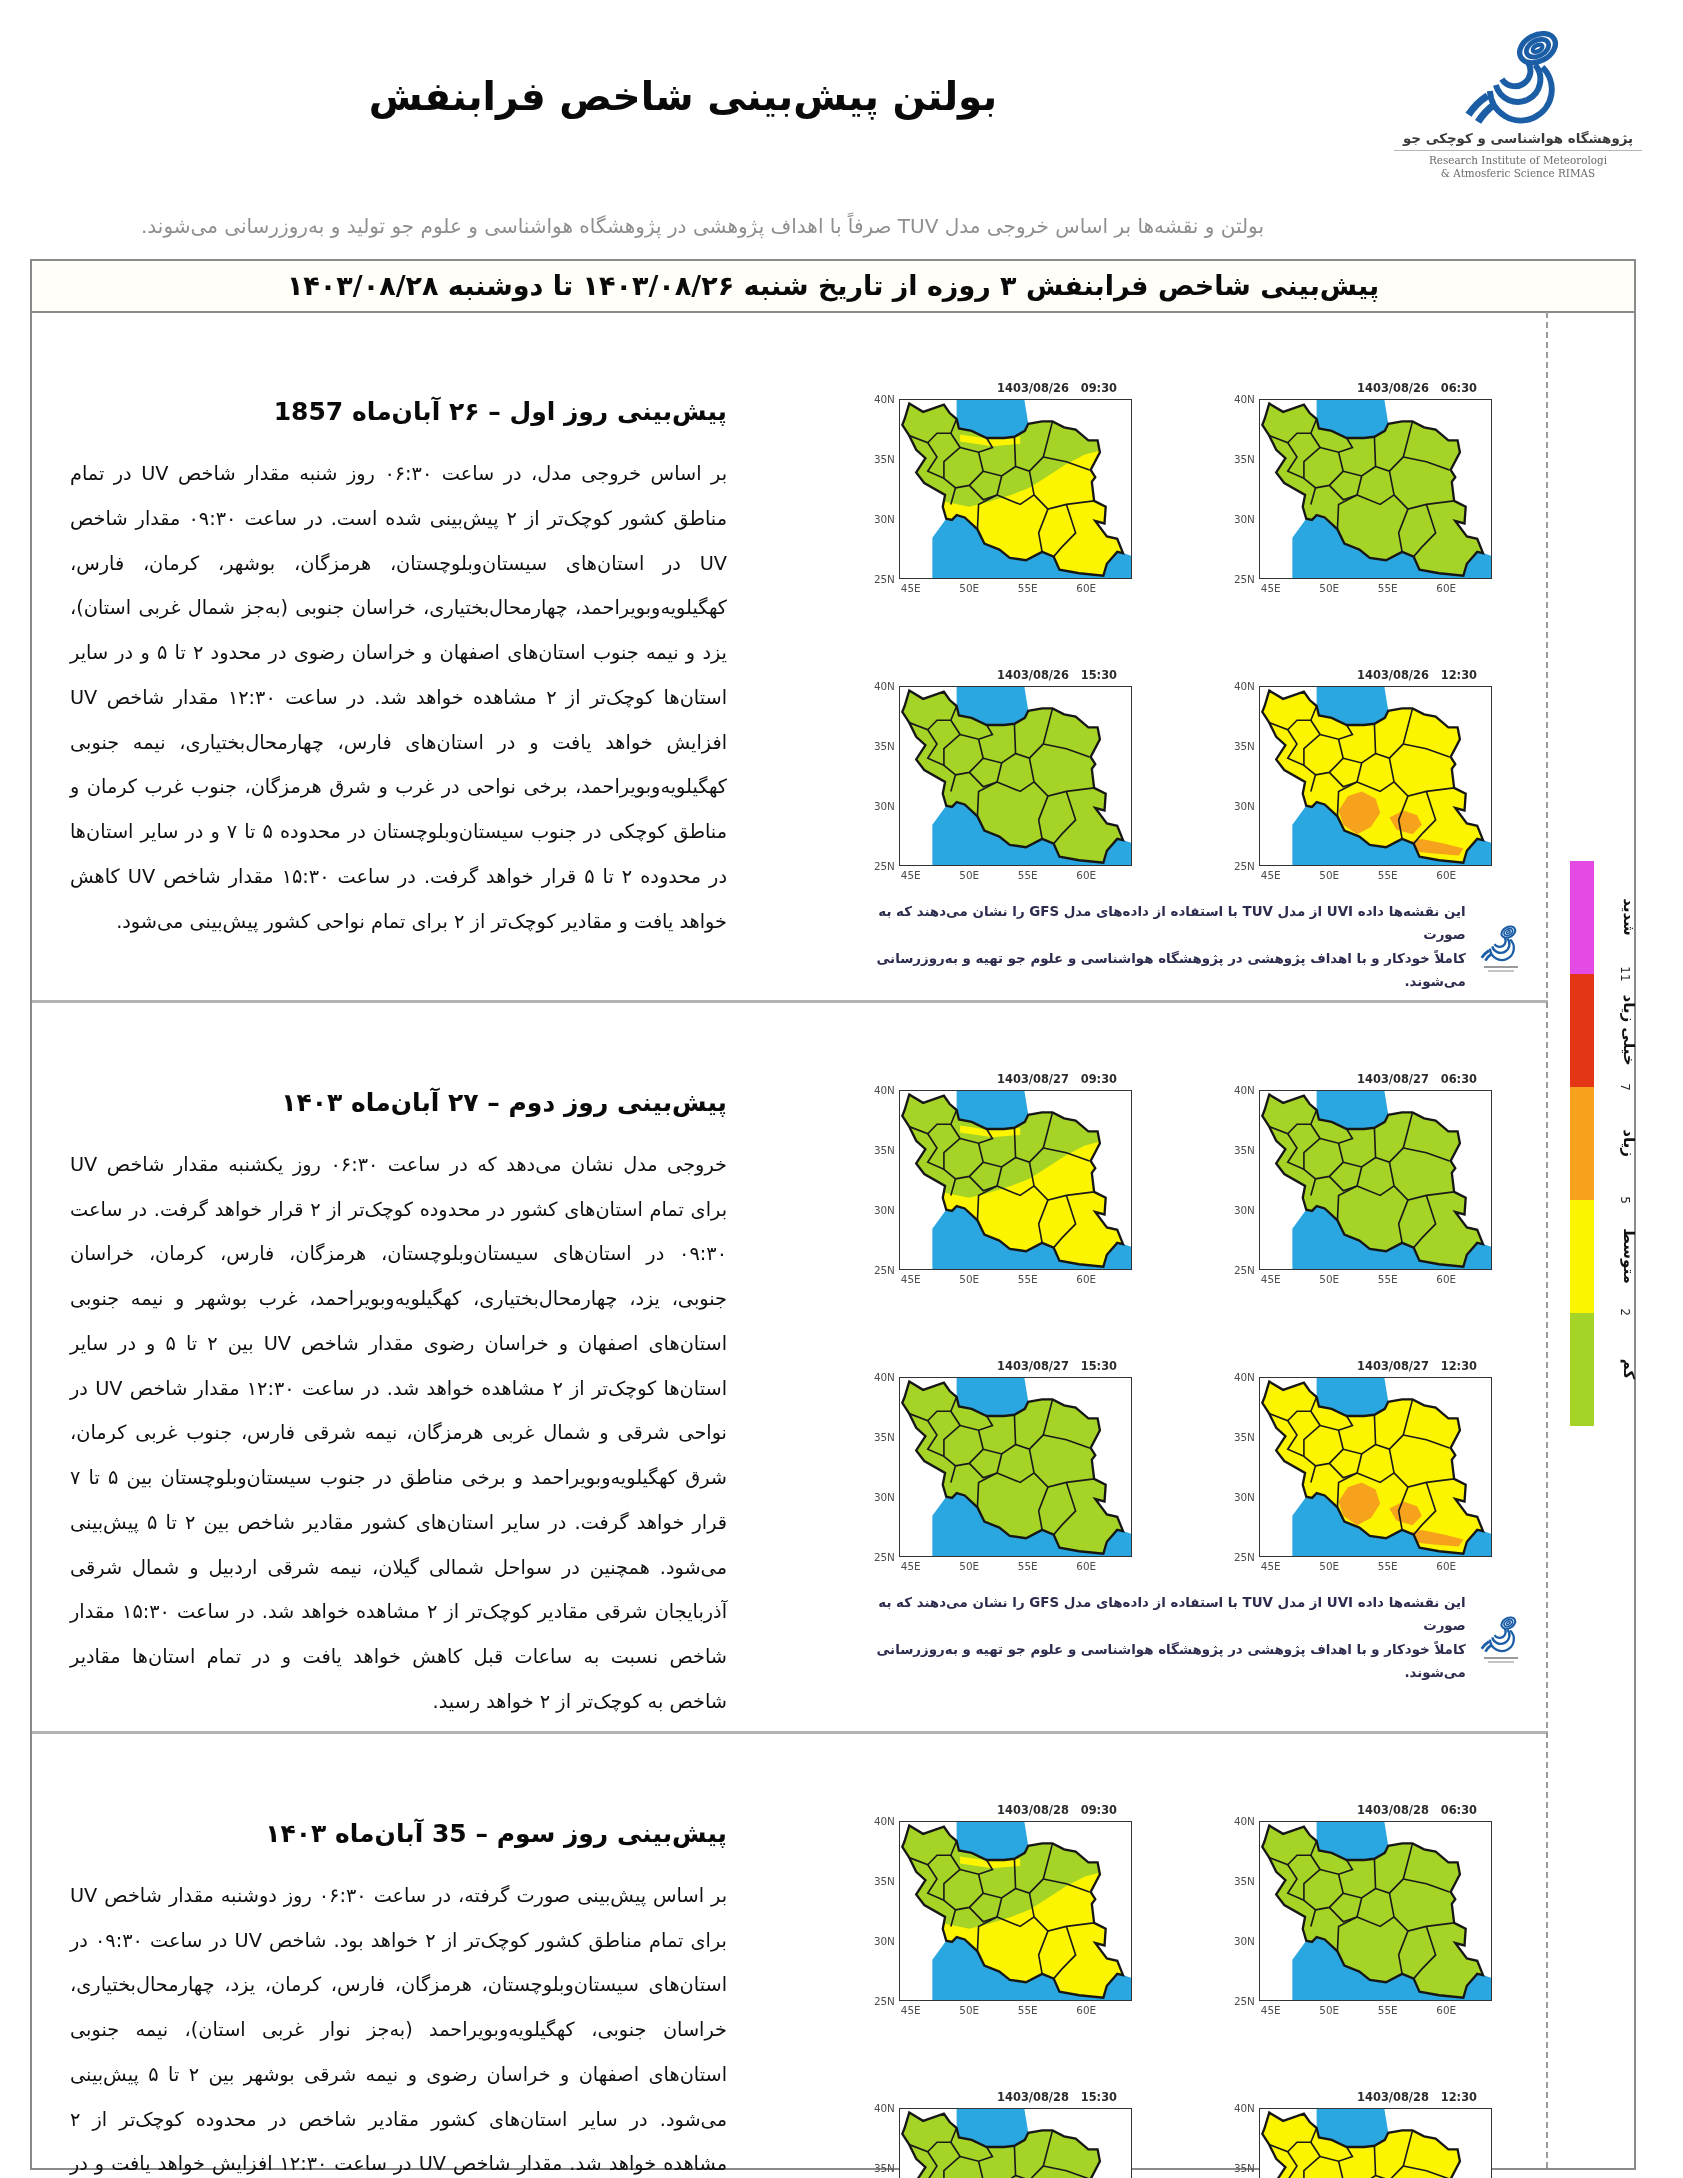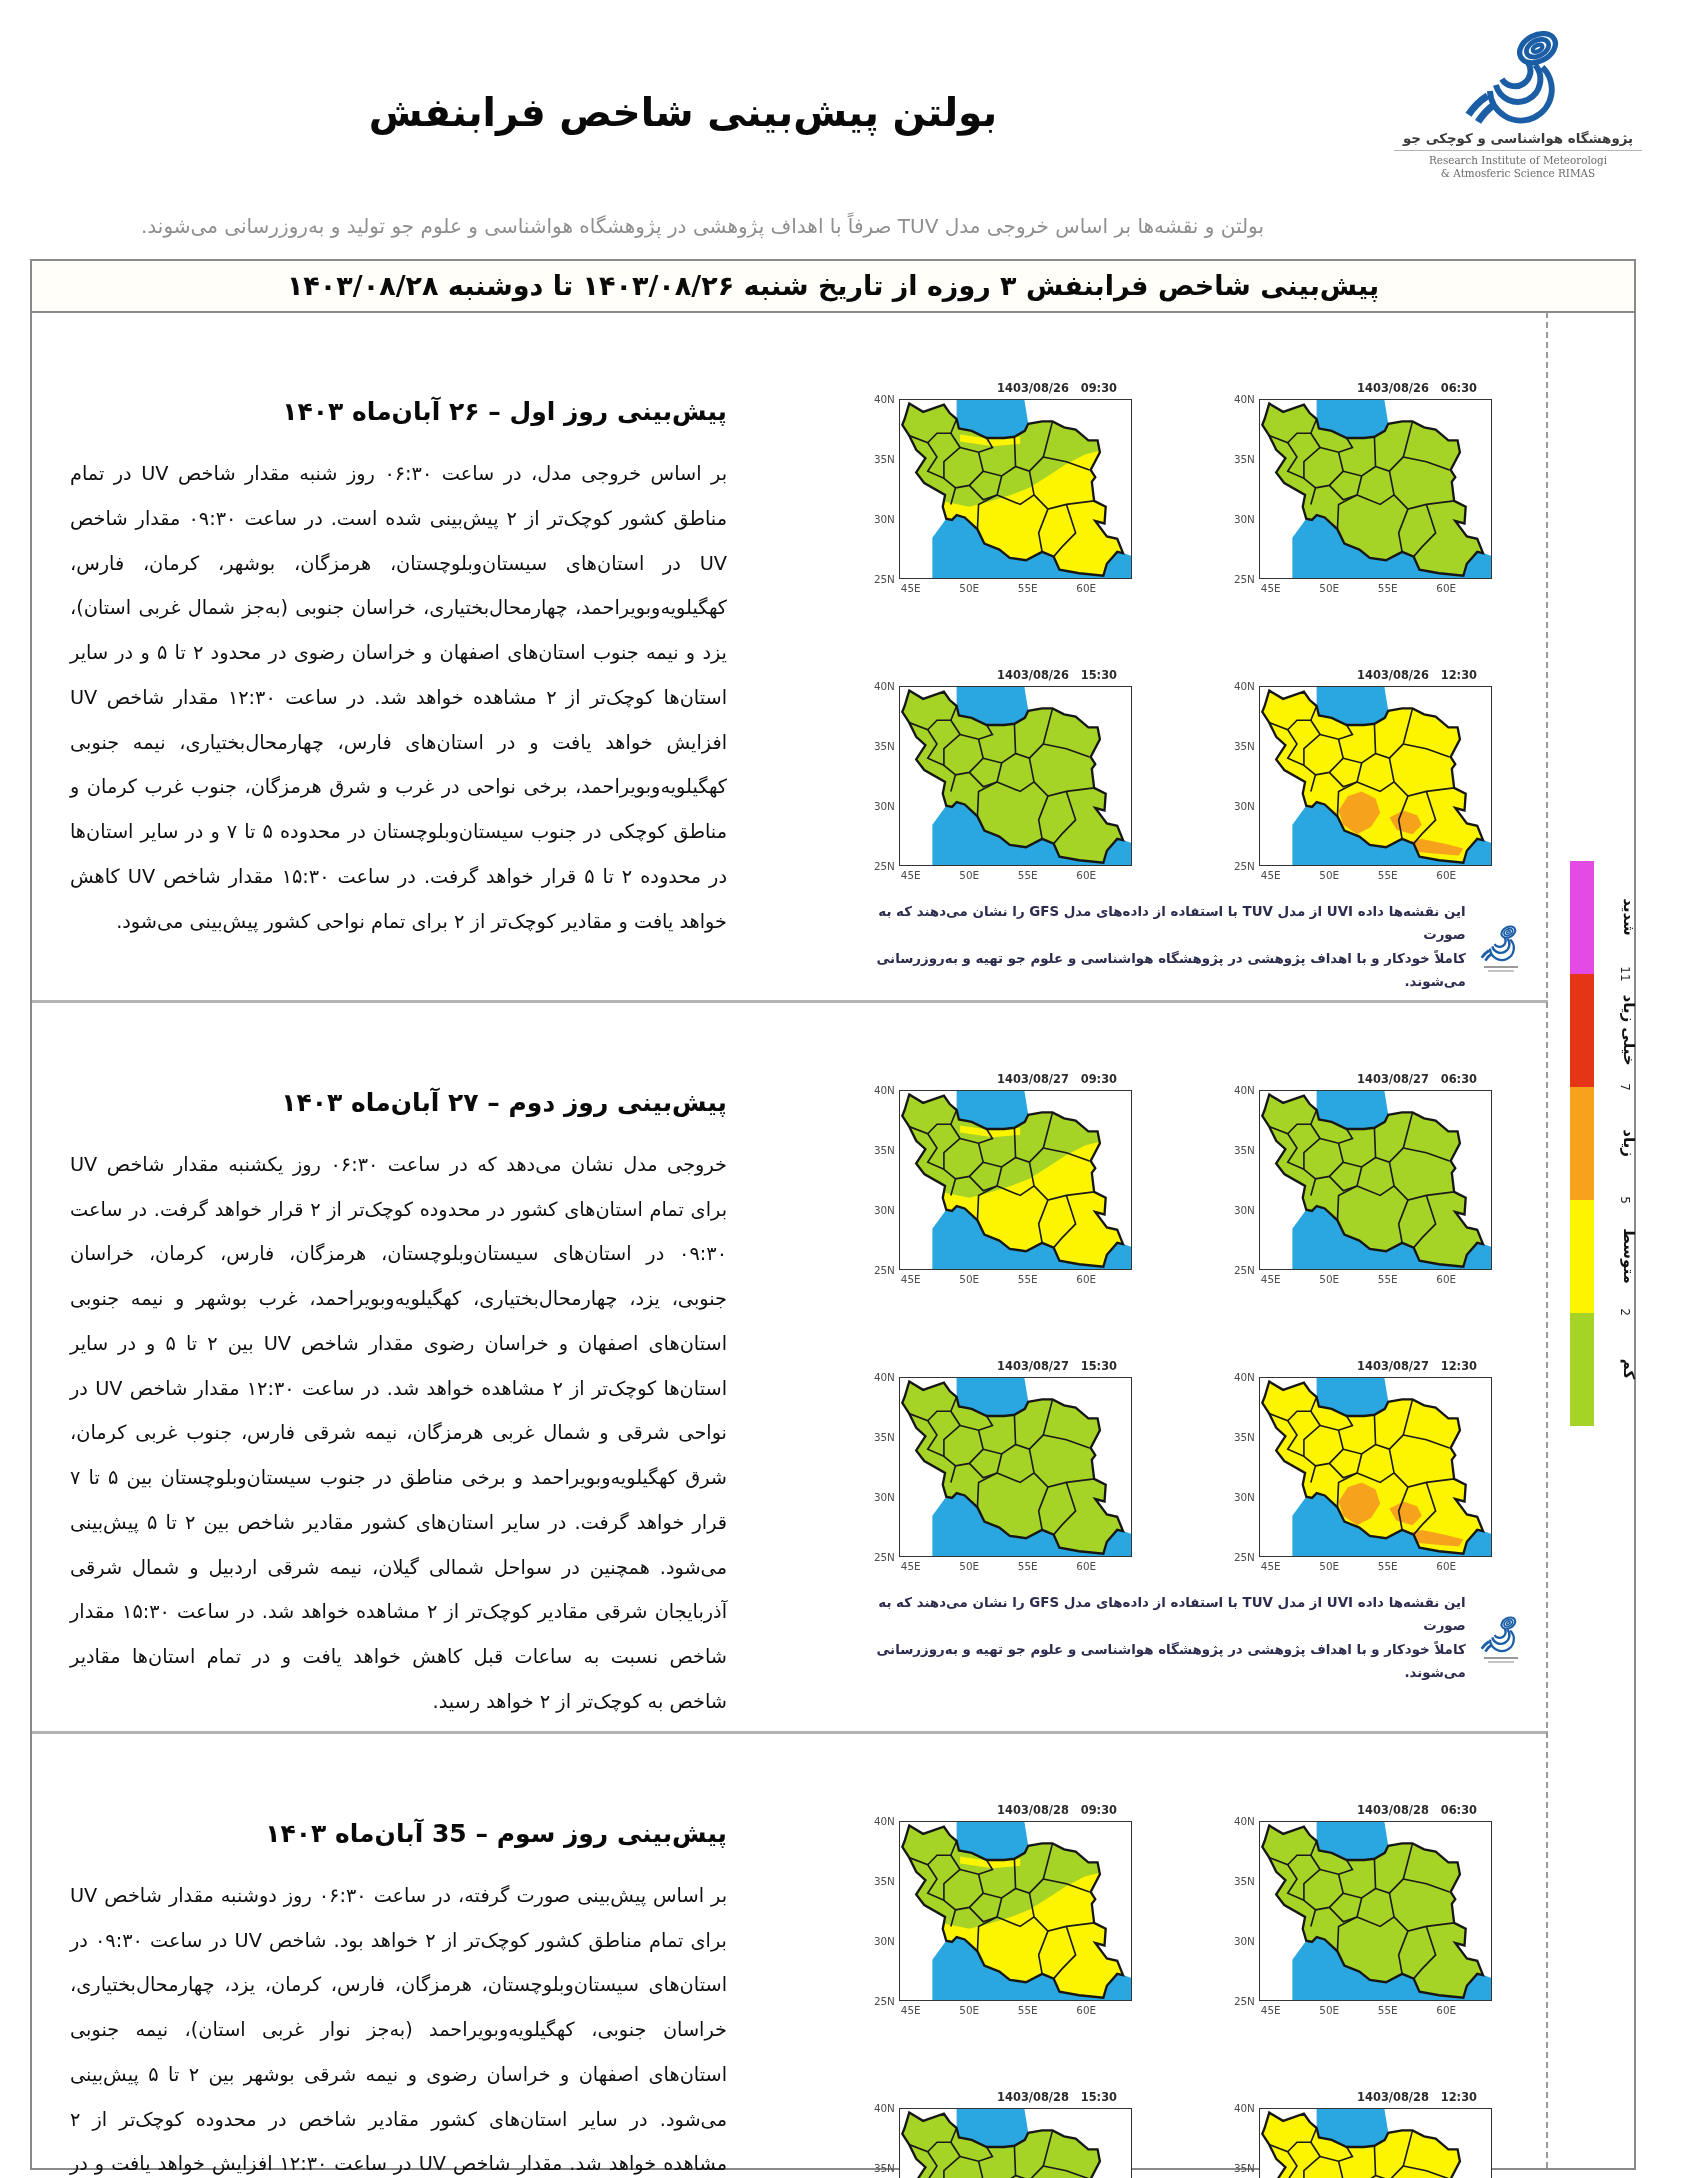--- a/index.html
+++ b/index.html
@@ -1,19 +1,19 @@
 <!DOCTYPE html>
 <html lang="fa"><head>
 <meta charset="utf-8">
 <style>
   html,body{margin:0;padding:0;background:#fff;}
   .page{position:relative;width:1683px;height:2178px;background:#fff;overflow:hidden;
         font-family:"DejaVu Sans",sans-serif;color:#111;}
   
-  .main-title{position:absolute;top:64px;left:0;width:1366px;text-align:center;
+  .main-title{position:absolute;top:48px;left:0;width:1366px;text-align:center;
               font-size:39px;font-weight:bold;color:#0a0a0a;letter-spacing:0;}
   .subtitle{position:absolute;top:194px;left:79px;width:1247px;direction:rtl;text-align:center;
             font-size:20px;color:#8f8f8f;}
   .logo-block{position:absolute;top:22px;left:1394px;width:248px;text-align:center;}
   .logo-block .spiral{width:119px;height:107px;margin:0 auto;}
   .logo-fa{font-size:13.4px;font-weight:bold;color:#3b3b3b;direction:rtl;margin-top:2px;
            border-bottom:1px solid #b5b5b5;padding-bottom:4px;}
   .logo-en{font-size:10.4px;color:#6a6a6a;line-height:1.25;margin-top:3px;font-family:"DejaVu Serif",serif;}
   
   .frame{position:absolute;left:30px;top:259px;width:1606px;height:1911px;
@@ -89,21 +89,21 @@
 
   <p class="subtitle">بولتن و نقشه‌ها بر اساس خروجی مدل TUV صرفاً با اهداف پژوهشی در پژوهشگاه هواشناسی و علوم جو تولید و به‌روزرسانی می‌شوند.</p>
 
   <div class="frame">
     <div class="bar-title">پیش‌بینی شاخص فرابنفش ۳ روزه از تاریخ شنبه ۱۴۰۳/۰۸/۲۶ تا دوشنبه ۱۴۰۳/۰۸/۲۸</div>
 
     <div class="content">
 
       <section class="day-section sep">
         <div class="day-text">
-          <h2 class="day-title">پیش‌بینی روز اول – ۲۶ آبان‌ماه ۱۴۰۳</h2>
+          <h2 class="day-title">پیش‌بینی روز اول – ۲۶ آبان‌ماه 1857</h2>
           <p class="day-par">بر اساس خروجی مدل، در ساعت ۰۶:۳۰ روز شنبه مقدار شاخص UV در تمام مناطق کشور کوچک‌تر از ۲ پیش‌بینی شده است. در ساعت ۰۹:۳۰ مقدار شاخص UV در استان‌های سیستان‌وبلوچستان، هرمزگان، بوشهر، کرمان، فارس، کهگیلویه‌وبویراحمد، چهارمحال‌بختیاری، خراسان جنوبی (به‌جز شمال غربی استان)، یزد و نیمه جنوب استان‌های اصفهان و خراسان رضوی در محدود ۲ تا ۵ و در سایر استان‌ها کوچک‌تر از ۲ مشاهده خواهد شد. در ساعت ۱۲:۳۰ مقدار شاخص UV افزایش خواهد یافت و در استان‌های فارس، چهارمحال‌بختیاری، نیمه جنوبی کهگیلویه‌وبویراحمد، برخی نواحی در غرب و شرق هرمزگان، جنوب غرب کرمان و مناطق کوچکی در جنوب سیستان‌وبلوچستان در محدوده ۵ تا ۷ و در سایر استان‌ها در محدوده ۲ تا ۵ قرار خواهد گرفت. در ساعت ۱۵:۳۰ مقدار شاخص UV کاهش خواهد یافت و مقادیر کوچک‌تر از ۲ برای تمام نواحی کشور پیش‌بینی می‌شود.</p>
         </div>
         <div class="day-right">
           <div class="maps-grid">
               <div class="map-cell">
                 <div class="mlabel">1403/08/26&nbsp;&nbsp;&nbsp;09:30</div>
        <div class="mbody">
          <div class="lat-col">
                     <span style="top:0%">40N</span>
                     <span style="top:33.33%">35N</span>

